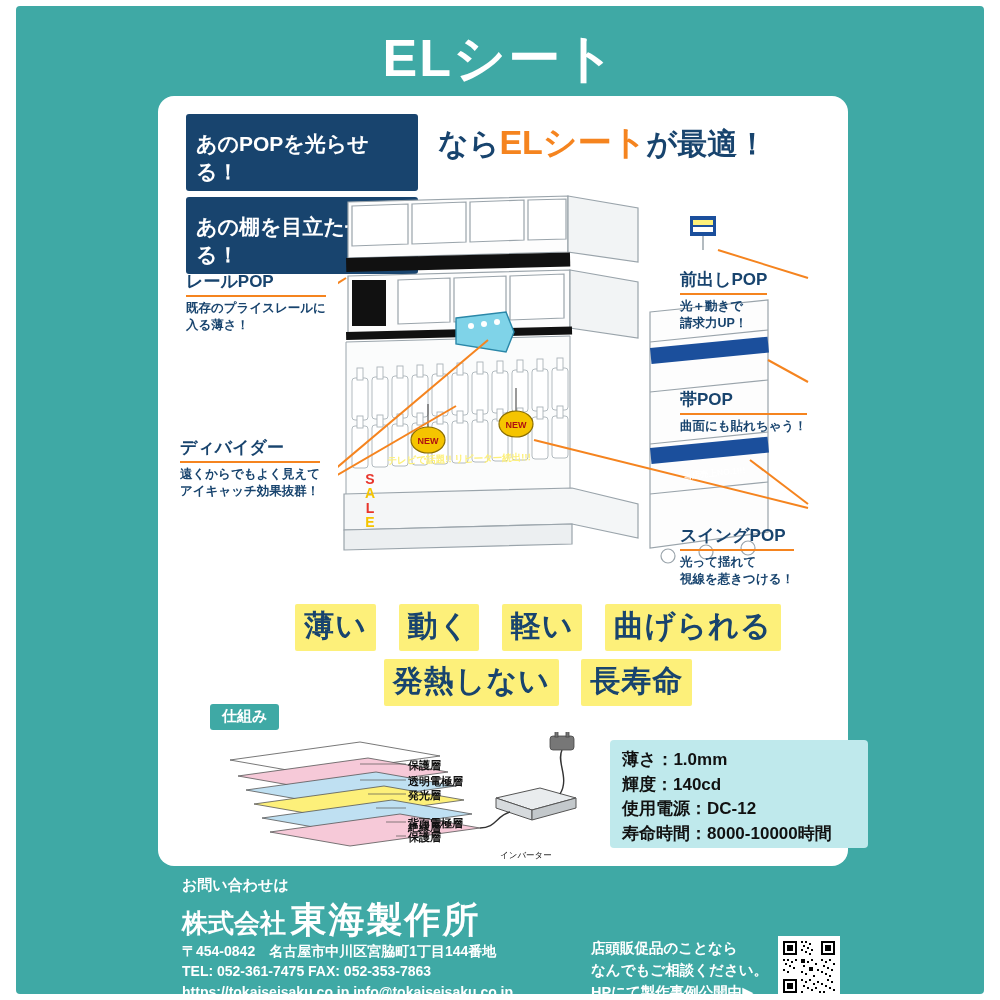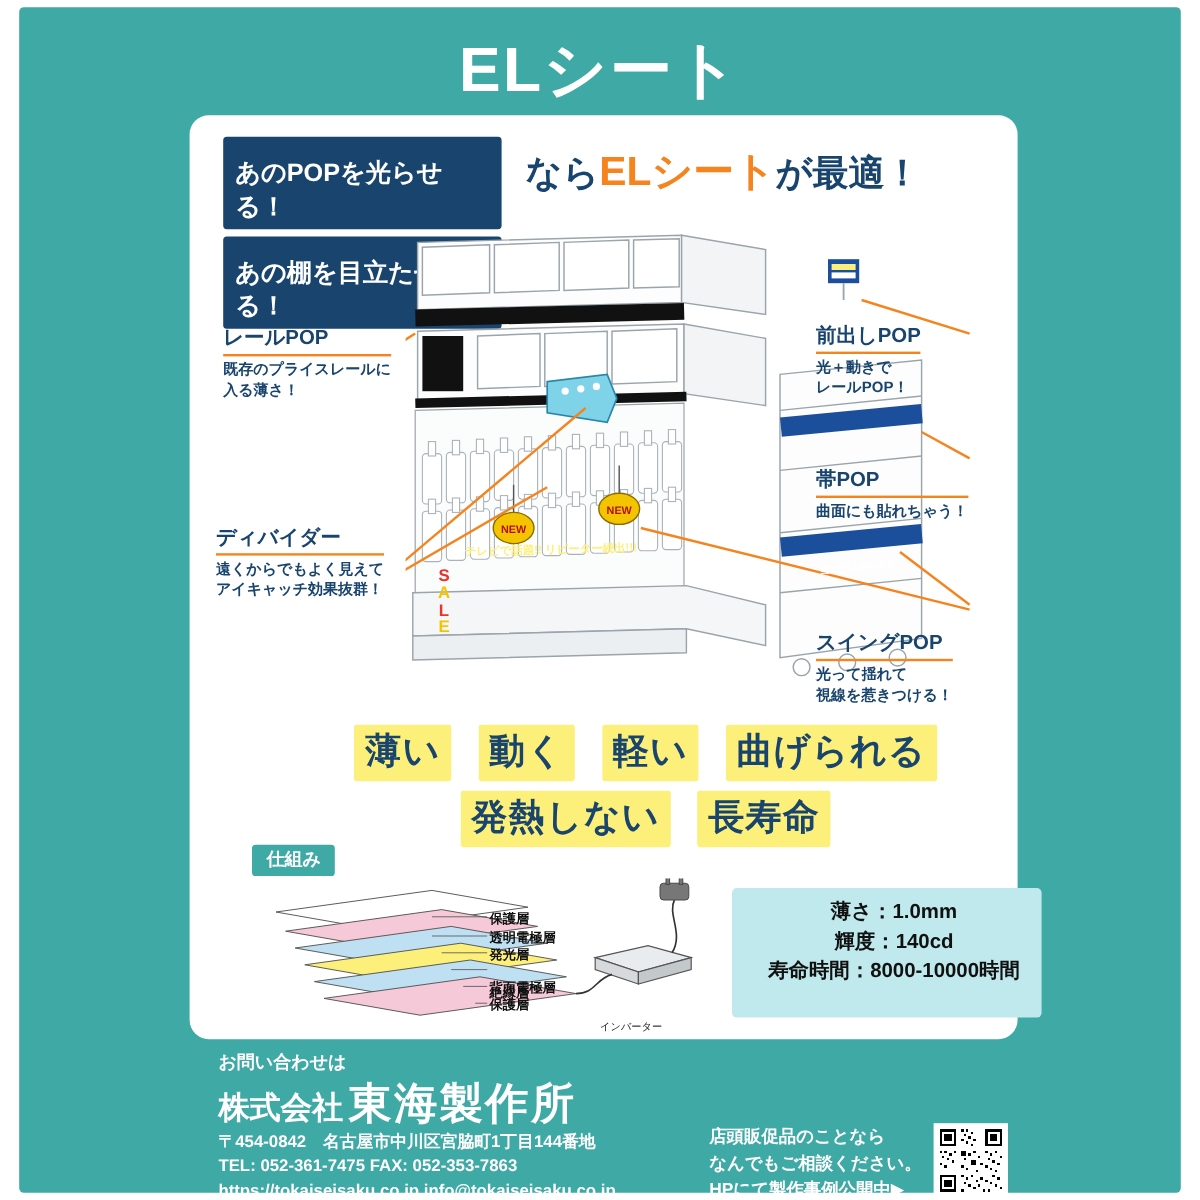--- a/index.html
+++ b/index.html
@@ -36,21 +36,21 @@
   .kw-area{position:absolute;left:0;top:508px;width:690px;text-align:center;padding-left:35px;}
   .kw-row{white-space:nowrap;margin-bottom:8px;}
   .kw{display:inline-block;background:#fdf07a;color:#18446e;font-size:30px;font-weight:bold;padding:2px 9px 4px 9px;margin:0 9px;border-radius:2px;letter-spacing:1px;}
 
   
   .mech-label{position:absolute;left:52px;top:608px;background:#3fa9a5;color:#ffffff;font-size:15px;font-weight:bold;padding:3px 12px 4px 12px;border-radius:3px;}
   .mech-area{position:absolute;left:52px;top:636px;width:620px;height:125px;}
   .layer-txt{position:absolute;font-size:11px;color:#111;font-weight:bold;white-space:nowrap;}
   .inv-txt{position:absolute;font-size:8.5px;color:#111;white-space:nowrap;margin-top:24px;}
 
-  .spec-box{position:absolute;left:400px;top:8px;width:258px;height:108px;background:#bfe9ec;border-radius:4px;padding:8px 0 0 12px;box-sizing:border-box;text-align:center;}
+  .spec-box{position:absolute;left:400px;top:8px;width:258px;height:108px;background:#bfe9ec;border-radius:4px;padding:8px 0 0 12px;box-sizing:border-box;}
   .spec-line{font-size:17px;color:#111;font-weight:bold;line-height:1.45;white-space:nowrap;}
 
   
   .f-contact{position:absolute;left:166px;top:870px;color:#ffffff;font-size:15px;font-weight:bold;}
   .f-company{position:absolute;left:166px;top:890px;color:#ffffff;font-weight:bold;white-space:nowrap;}
   .f-company .small{font-size:26px;}
   .f-company .big{font-size:36px;letter-spacing:2px;}
   .f-addr{position:absolute;left:166px;top:935px;color:#ffffff;font-size:14px;font-weight:bold;line-height:1.45;white-space:nowrap;}
   .f-right{position:absolute;left:575px;top:932px;color:#ffffff;font-size:14.5px;font-weight:bold;line-height:1.5;white-space:nowrap;}
   .qr{position:absolute;left:762px;top:930px;width:62px;height:62px;background:#ffffff;padding:3px;box-sizing:border-box;}
@@ -243,21 +243,21 @@
           <span class="hd">ディバイダー</span>
           <span class="rule"></span>
           <span class="bd">遠くからでもよく見えて</span>
           <span class="bd">アイキャッチ効果抜群！</span>
         </div>
 
         <div class="cl" style="left:522px;top:76px;">
           <span class="hd">前出しPOP</span>
           <span class="rule"></span>
           <span class="bd">光＋動きで</span>
-          <span class="bd">レールPOP！</span>
+          <span class="bd">請求力UP！</span>
         </div>
 
         <div class="cl" style="left:522px;top:196px;">
           <span class="hd">帯POP</span>
           <span class="rule"></span>
           <span class="bd">曲面にも貼れちゃう！</span>
         </div>
 
         <div class="cl" style="left:522px;top:332px;">
           <span class="hd">スイングPOP</span>
@@ -320,20 +320,21 @@
         <span class="layer-txt" style="left:198px;top:42px;">透明電極層</span>
         <span class="layer-txt" style="left:198px;top:56px;">発光層</span>
         <span class="layer-txt" style="left:198px;top:88px;">絶縁層</span>
         <span class="layer-txt" style="left:198px;top:84px;">背面電極層</span>
         <span class="layer-txt" style="left:198px;top:98px;">保護層</span>
         <span class="inv-txt" style="left:290px;top:94px;">インバーター</span>
 
         <div class="spec-box">
           <div class="spec-line">薄さ：1.0mm</div>
           <div class="spec-line">輝度：140cd</div>
+          <div class="spec-line">使用電源：DC-12</div>
           <div class="spec-line">寿命時間：8000-10000時間</div>
         </div>
       </div>
 
     </div>
 
     <div class="f-contact">お問い合わせは</div>
     <div class="f-company">
       <span class="small">株式会社</span>
       <span class="big">東海製作所</span>

